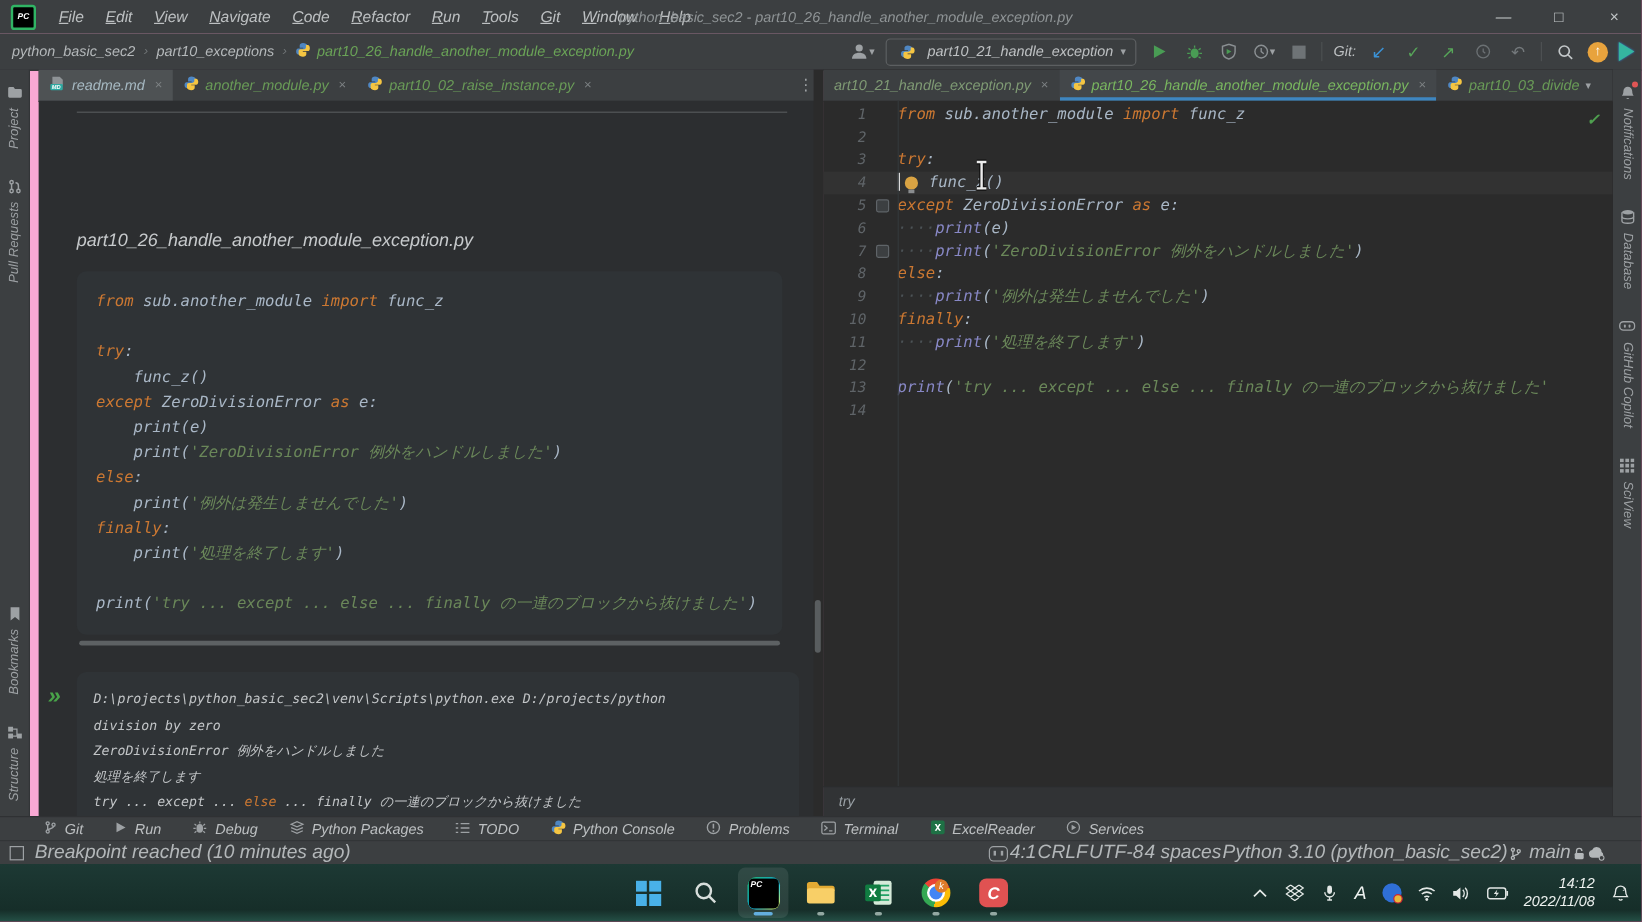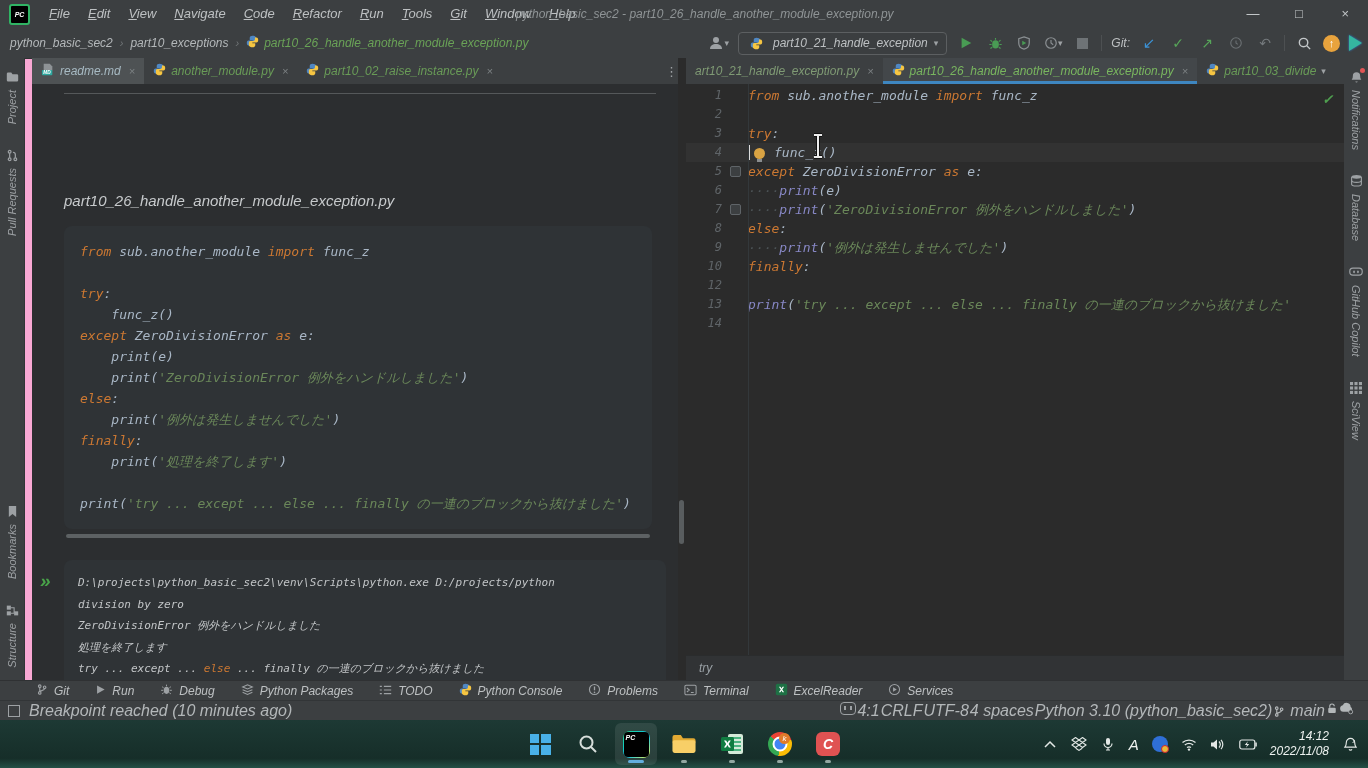--- a/index.html
+++ b/index.html
@@ -100,21 +100,21 @@
   
   #toolwin{position:absolute;left:0;right:0;top:680px;height:20px;background:#3c3f41;border-top:1px solid #2f3133;
            display:flex;align-items:center;gap:26px;padding-left:36px;font-size:12px;color:#bdc0c2;}
   .tw{display:flex;align-items:center;gap:6px;white-space:nowrap;}
 
   
   #statusbar{position:absolute;left:0;right:0;top:700px;height:20px;background:#3c3f41;border-top:1px solid #323537;
              display:flex;align-items:center;font-size:16px;color:#b3b7b9;}
   #sb-left{display:flex;gap:9px;padding-left:8px;align-items:center;}
   .bp-square{width:10px;height:10px;border:1.5px solid #9da1a4;}
-  #sb-right{margin-left:auto;display:flex;gap:1px;align-items:flex-start;padding-right:14px;white-space:nowrap;}
+  #sb-right{margin-left:auto;display:flex;gap:1px;align-items:center;padding-right:30px;white-space:nowrap;}
   .sb-item{display:flex;align-items:center;gap:5px;}
   .copilot-face{width:14px;height:11px;border-radius:4px;border:1.5px solid #9da1a4;position:relative;}
   .copilot-face:before,.copilot-face:after{content:"";position:absolute;top:3px;width:2px;height:4px;background:#9da1a4;}
   .copilot-face:before{left:3px;} .copilot-face:after{right:3px;}
 
   
   #taskbar{position:absolute;left:0;right:0;top:720px;height:48px;
            background:linear-gradient(180deg,#1d3934 0%,#162e29 80%,#245046 100%);}
   #tb-center{position:absolute;left:50%;top:0;transform:translateX(-50%);display:flex;height:48px;align-items:center;gap:6px;}
   .tslot{width:42px;height:42px;border-radius:6px;display:flex;align-items:center;justify-content:center;position:relative;}
@@ -415,20 +415,21 @@
           <div class="ed-row"><div class="ed-gut">1</div><div class="ed-mark"></div><div class="ed-code"><span class="c-k">from</span><span class="c-t"> sub.another_module </span><span class="c-k">import</span><span class="c-t"> func_z</span></div></div>
           <div class="ed-row"><div class="ed-gut">2</div><div class="ed-mark"></div><div class="ed-code">&nbsp;</div></div>
           <div class="ed-row"><div class="ed-gut">3</div><div class="ed-mark"></div><div class="ed-code"><span class="c-k">try</span><span class="c-t">:</span></div></div>
           <div class="ed-row active"><div class="ed-gut">4</div><div class="ed-mark"></div><div class="ed-code"><span class="caret"></span><span class="bulb"></span><span class="c-t">func_z()</span></div></div>
           <div class="ed-row"><div class="ed-gut">5</div><div class="ed-mark"><span class="fold-box"></span></div><div class="ed-code"><span class="c-k">except</span><span class="c-t"> ZeroDivisionError </span><span class="c-k">as</span><span class="c-t"> e:</span></div></div>
           <div class="ed-row"><div class="ed-gut">6</div><div class="ed-mark"></div><div class="ed-code"><span class="c-w">····</span><span class="c-b">print</span><span class="c-t">(e)</span></div></div>
           <div class="ed-row"><div class="ed-gut">7</div><div class="ed-mark"><span class="fold-box"></span></div><div class="ed-code"><span class="c-w">····</span><span class="c-b">print</span><span class="c-t">(</span><span class="c-s">'ZeroDivisionError 例外をハンドルしました'</span><span class="c-t">)</span></div></div>
           <div class="ed-row"><div class="ed-gut">8</div><div class="ed-mark"></div><div class="ed-code"><span class="c-k">else</span><span class="c-t">:</span></div></div>
           <div class="ed-row"><div class="ed-gut">9</div><div class="ed-mark"></div><div class="ed-code"><span class="c-w">····</span><span class="c-b">print</span><span class="c-t">(</span><span class="c-s">'例外は発生しませんでした'</span><span class="c-t">)</span></div></div>
           <div class="ed-row"><div class="ed-gut">10</div><div class="ed-mark"></div><div class="ed-code"><span class="c-k">finally</span><span class="c-t">:</span></div></div>
+          <div class="ed-row"><div class="ed-gut">11</div><div class="ed-mark"></div><div class="ed-code"><span class="c-w">····</span><span class="c-b">print</span><span class="c-t">(</span><span class="c-s">'処理を終了します'</span><span class="c-t">)</span></div></div>
           <div class="ed-row"><div class="ed-gut">12</div><div class="ed-mark"></div><div class="ed-code">&nbsp;</div></div>
           <div class="ed-row"><div class="ed-gut">13</div><div class="ed-mark"></div><div class="ed-code"><span class="c-b">print</span><span class="c-t">(</span><span class="c-s">'try ... except ... else ... finally の一連のブロックから抜けました'</span></div></div>
           <div class="ed-row"><div class="ed-gut">14</div><div class="ed-mark"></div><div class="ed-code">&nbsp;</div></div>
         </div>
       <div id="insp-check">✓</div>
     </div>
     <div id="ed-crumb">
       <span>try</span>
     </div>
     <div id="ibeam">

